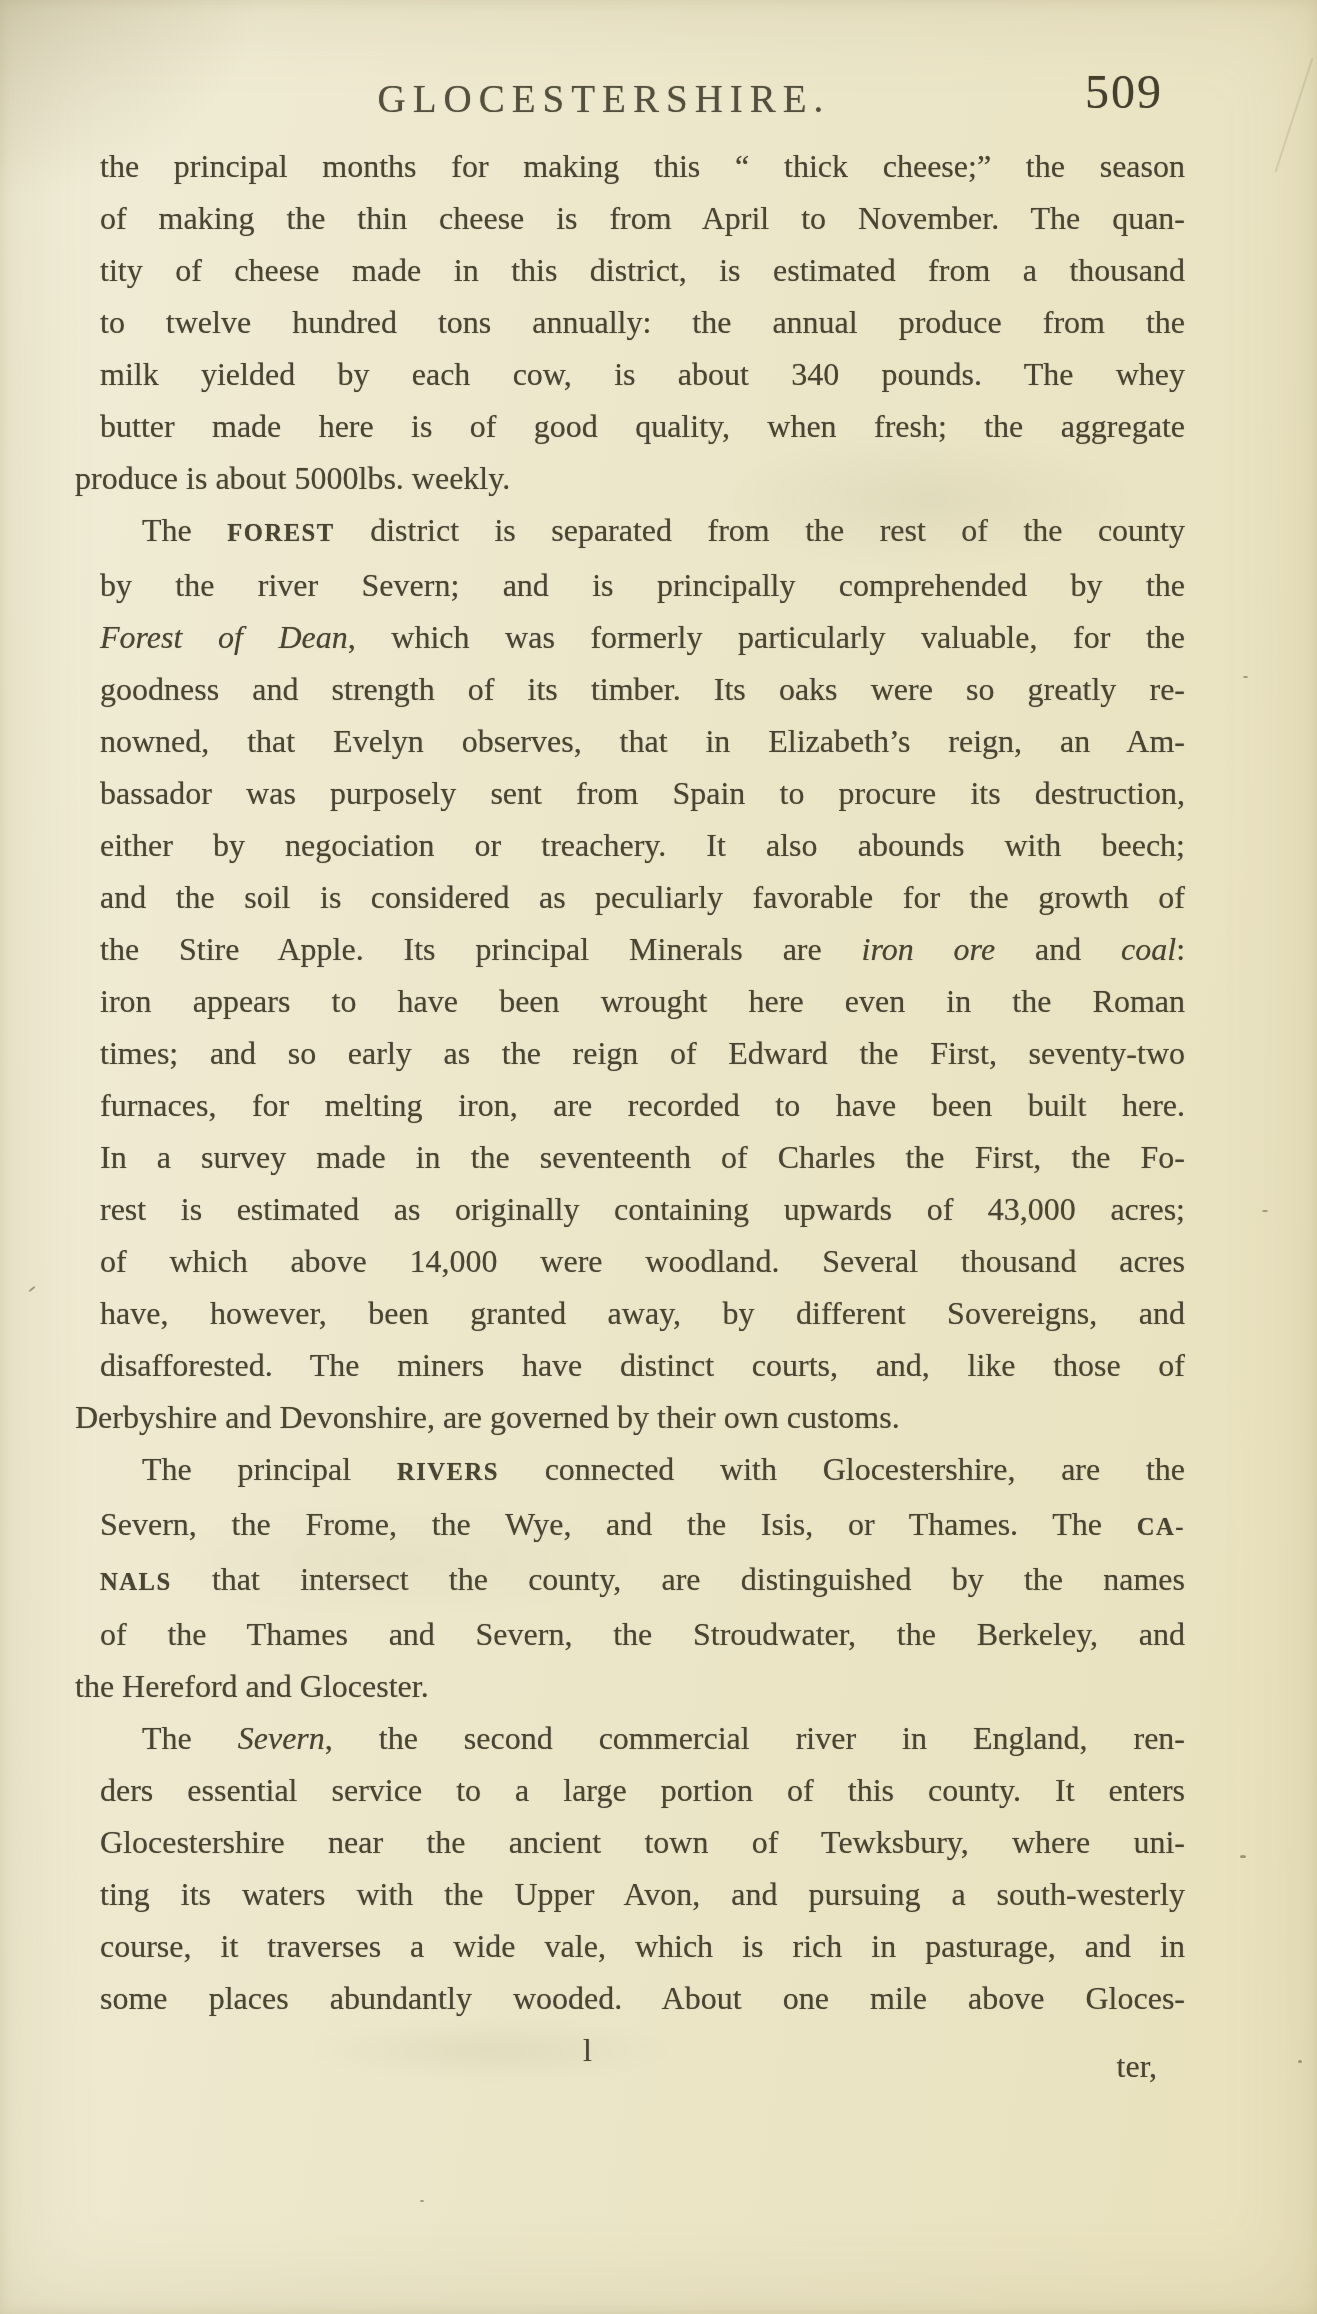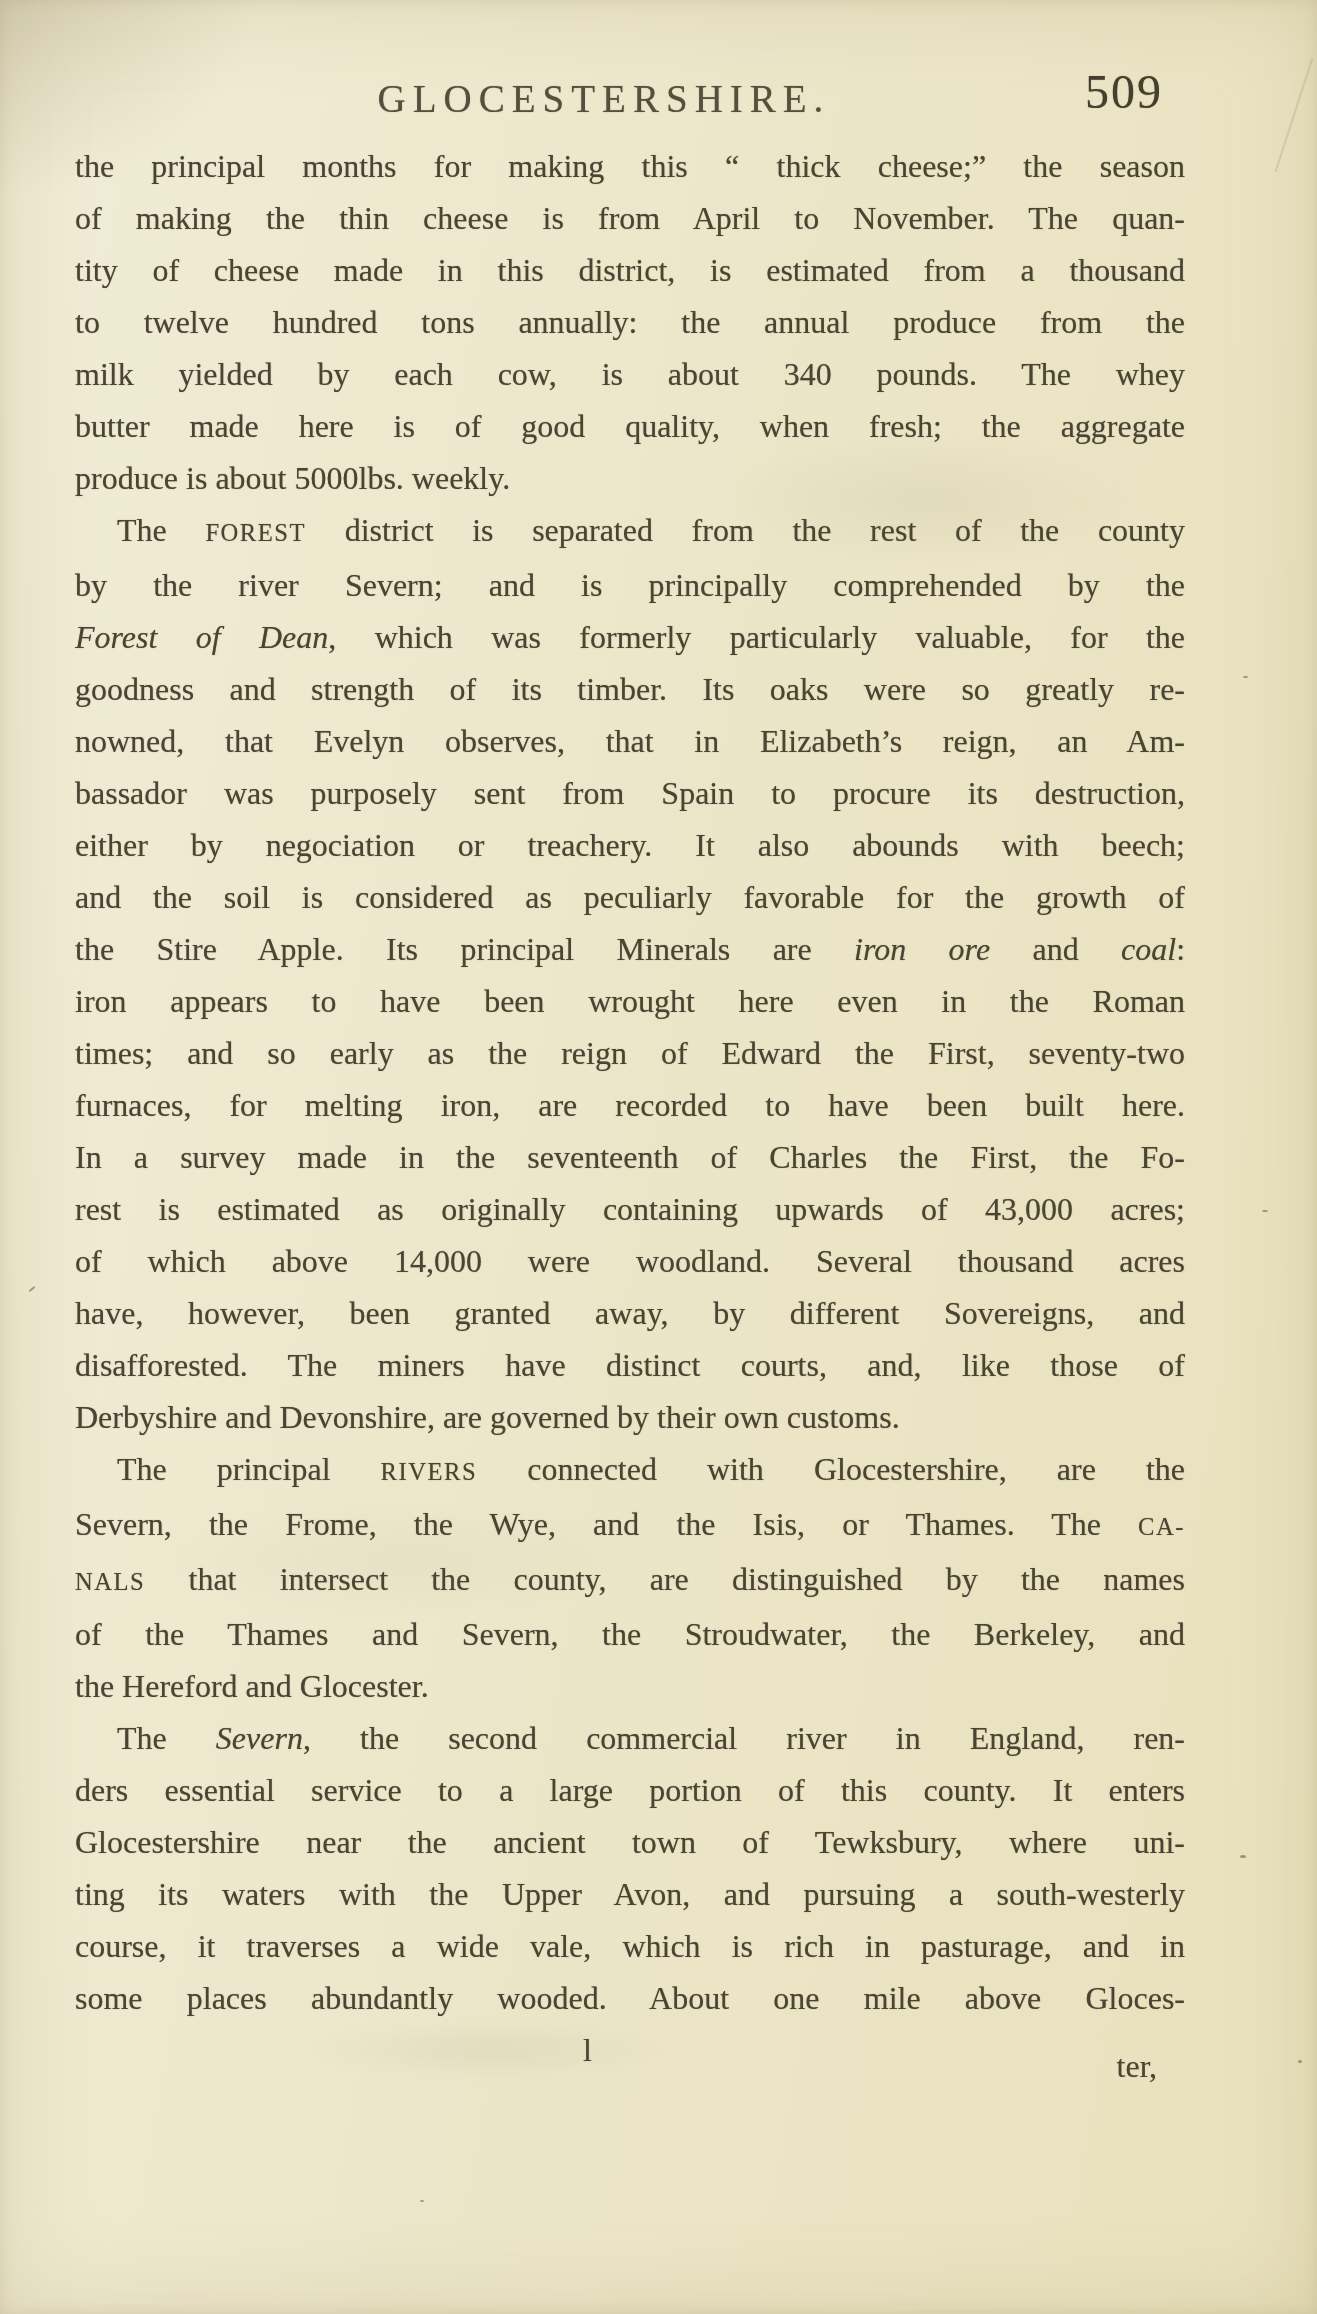--- a/index.html
+++ b/index.html
@@ -29,24 +29,24 @@
   .page-number{
     position:absolute;right:22px;top:0px;font-size:48px;color:#453f2e;
     text-shadow:0 0 1px rgba(69,63,46,.5);letter-spacing:2px;
   }
   .text-block{
     position:absolute;left:75px;top:140px;width:1110px;
     font-size:32px;line-height:52px;color:#4a4433;
     text-shadow:0 0 1px rgba(74,68,51,.55);
   }
   .line{text-align:justify;text-align-last:left;white-space:normal;}
-  .line.j{text-align-last:justify;}
+  .line.j{text-align-last:justify;margin-left:25px;}
   .line.indent{text-indent:42px;}
   .it{font-style:italic;}
-  .sc{font-size:0.77em;letter-spacing:1.5px;}
+  .sc{font-size:0.77em;letter-spacing:1.5px;font-weight:bold;}
   .signature-line{
     position:absolute;left:75px;top:2032px;width:1110px;height:52px;
     font-size:32px;color:#4a4433;text-shadow:0 0 1px rgba(74,68,51,.5);
   }
   .signature-mark{position:absolute;left:508px;top:0;}
   .catchword{position:absolute;right:28px;top:16px;}
   .speck{position:absolute;background:rgba(95,85,52,.55);border-radius:50%;}
   .smudge{
     position:absolute;pointer-events:none;filter:blur(6px);opacity:.10;
     background:radial-gradient(ellipse, rgba(110,110,75,.8), rgba(110,110,75,0) 70%);

